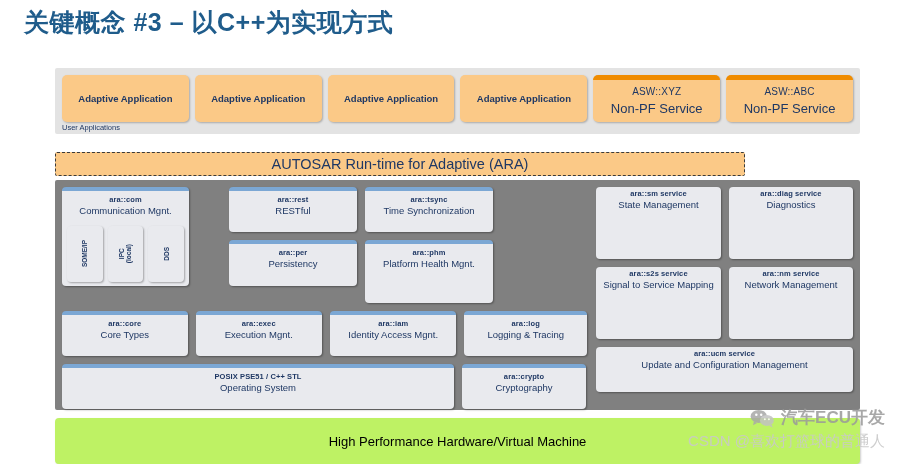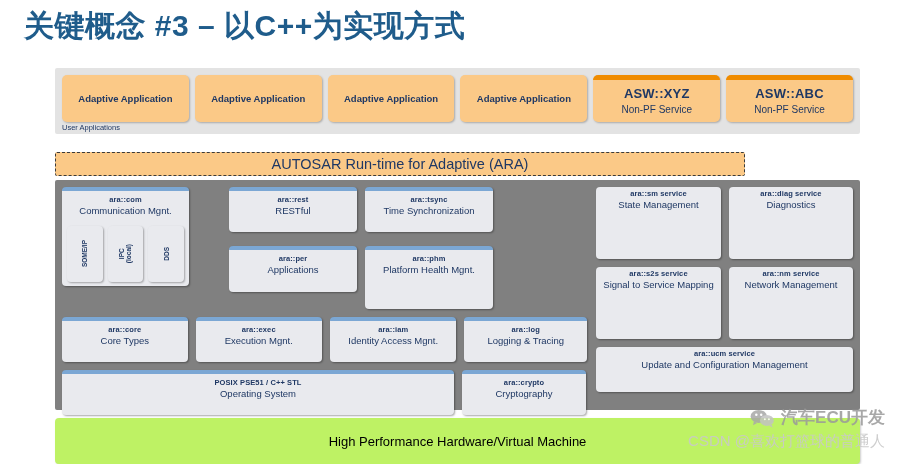--- a/index.html
+++ b/index.html
@@ -6,21 +6,21 @@
   body{
     width:907px;height:464px;
     background:#ffffff;
     font-family:"Liberation Sans","DejaVu Sans",sans-serif;
     overflow:hidden;
     position:relative;
   }
   
   .slide-title{
     position:absolute;left:24px;top:6px;
-    font-size:30px;font-weight:bold;
+    font-size:25px;font-weight:bold;
     color:#1F5C8B;
     letter-spacing:0.5px;
     white-space:nowrap;
   }
 
   
   .diagram{
     position:absolute;left:55px;top:68px;
     width:805px;height:396px;
   }
@@ -50,22 +50,22 @@
     line-height:1.25;
   }
   .app-box.asw{
     border-top:5px solid #F08C00;
     border-radius:5px;
     flex-direction:column;
     justify-content:flex-start;
     padding-top:6px;
     box-sizing:border-box;
   }
-  .asw-ns{font-size:13px;font-weight:bold;color:#1F3864;letter-spacing:.2px;}
-  .asw-name{font-size:10px;font-weight:normal;color:#1F3864;margin-top:2px;text-align:right;}
+  .asw-ns{font-size:10px;font-weight:normal;color:#1F3864;letter-spacing:.2px;}
+  .asw-name{font-size:13px;font-weight:normal;color:#1F3864;margin-top:2px;text-align:right;}
   .user-apps-label{
     position:absolute;left:7px;top:55px;
     font-size:7.5px;color:#1F3864;
   }
 
   
   .ara-bar{
     position:absolute;left:0;top:84px;width:690px;height:24px;
     background:#FBC987;
     border:1.5px dashed #3A3A3A;
@@ -238,35 +238,35 @@
             <div class="com-sub">
               <span class="vtext">IPC
 (local)</span>
             </div>
             <div class="com-sub">
               <span class="vtext">DDS</span>
             </div>
           </div>
         </div>
 
-        <div style="display:flex;flex-direction:column;gap:14px;padding-left:32px;">
+        <div style="display:flex;flex-direction:column;gap:8px;padding-left:32px;">
           <div class="row">
             <div class="svc w128 h45">
               <span class="ns">ara::rest</span>
               <span class="nm">RESTful</span>
             </div>
             <div class="svc w128 h45">
               <span class="ns">ara::tsync</span>
               <span class="nm">Time Synchronization</span>
             </div>
           </div>
           <div class="row">
             <div class="svc w128 h46" style="height:46px;">
               <span class="ns">ara::per</span>
-              <span class="nm">Applications</span>
+              <span class="nm">Persistency</span>
             </div>
             <div class="svc w128" style="height:63px;">
               <span class="ns">ara::phm</span>
               <span class="nm">Platform Health Mgnt.</span>
             </div>
           </div>
         </div>
 
       </div>
 

